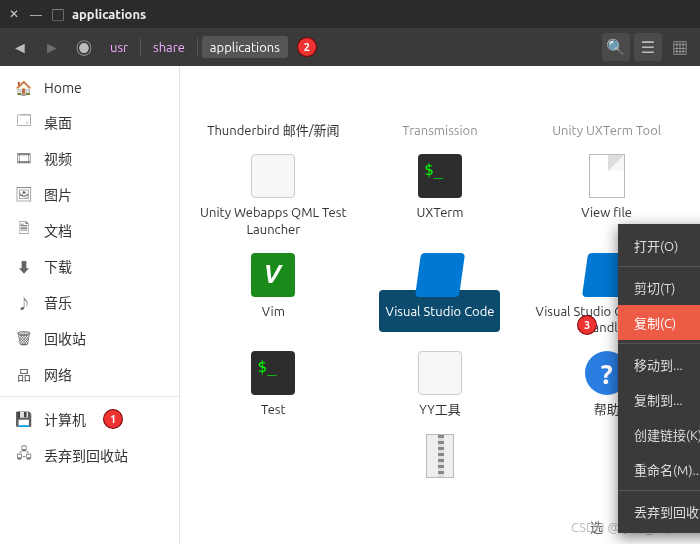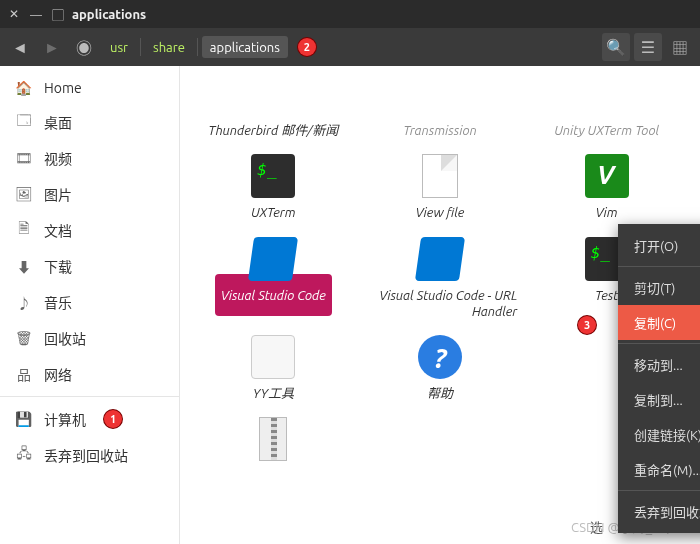--- a/index.html
+++ b/index.html
@@ -4,39 +4,39 @@
 <style>
   * { box-sizing: border-box; margin: 0; padding: 0; font-family: "Ubuntu", "Noto Sans CJK SC", sans-serif; }
   body { width: 700px; height: 544px; background: #fff; overflow: hidden; position: relative; }
 
   .titlebar { height: 28px; background: #2b2b2b; display: flex; align-items: center; padding: 0 6px; color: #ddd; font-size: 13px; }
   .titlebar .win-btn { width: 16px; height: 16px; display:flex;align-items:center;justify-content:center;color:#ccc;font-size:12px;margin-right:6px;cursor:pointer;}
   .titlebar .title{font-weight:600;color:#eee;}
 
   .toolbar { height: 38px; background: #3a3a3a; display:flex; align-items:center; padding:0 6px; gap:4px; color:#ddd; position:relative;}
   .tb-btn{width:28px;height:28px;display:flex;align-items:center;justify-content:center;color:#bbb;border-radius:3px;}
-  .crumb{padding:4px 8px;font-size:13px;color:#bef264;}
+  .crumb{padding:4px 8px;font-size:13px;color:#f0abfc;}
   .crumb.active{background:#555;border-radius:3px;color:#fff;}
   .crumb-sep{width:1px;height:18px;background:#555;}
   .badge-red{display:inline-flex;align-items:center;justify-content:center;width:18px;height:18px;border-radius:50%;background:#e33;color:#fff;font-size:11px;font-weight:bold;box-shadow:0 0 0 1px #700;}
   .badge2{margin-left:6px;}
   .tb-right{position:absolute;right:6px;display:flex;gap:4px;}
 
   .body{display:flex;height:calc(100% - 66px);}
   .sidebar{width:180px;border-right:1px solid #e5e5e5;padding:6px 0;overflow:hidden;}
   .side-item{display:flex;align-items:center;gap:12px;padding:8px 16px;font-size:14px;color:#333;cursor:pointer;}
   .side-icon{width:16px;height:16px;display:flex;align-items:center;justify-content:center;color:#666;}
   .side-sep{height:1px;background:#e5e5e5;margin:4px 0;}
 
   .content{flex:1;position:relative;overflow:hidden;}
   .grid{display:grid;grid-template-columns:repeat(3,1fr);gap:6px 0;padding:0 10px;}
-  .cell{display:flex;flex-direction:column;align-items:center;justify-content:flex-start;text-align:right;font-size:13px;color:#333;padding:4px 6px;font-style:italic;}
+  .cell{display:flex;flex-direction:column;align-items:center;justify-content:flex-start;text-align:center;font-size:13px;color:#333;padding:4px 6px;}
   .cell .icon{width:48px;height:48px;display:flex;align-items:center;justify-content:center;margin-bottom:4px;}
   .cell .lbl{line-height:1.25;}
-  .sel-lbl{background:#be185d;color:#fff;padding:14px 6px;border-radius:4px;}
+  .sel-lbl{background:#0c4a6e;color:#fff;padding:14px 6px;border-radius:4px;}
 
   
   .ico-box{width:44px;height:44px;border:1px solid #ccc;border-radius:4px;background:#f7f7f7;position:relative;}
   .ico-term{background:#2d2d2d;border:none;}
   .ico-term::after{content:"$_";color:#0f0;font-family:monospace;font-size:16px;position:absolute;top:6px;left:6px;}
   .ico-vim{background:#1a8a1a;border:none;}
   .ico-vim::after{content:"V";color:#fff;font-size:26px;font-weight:bold;position:absolute;top:6px;left:12px;font-style:italic;}
   .ico-vsc{background:#0078d4;border:none;transform:skewX(-8deg);}
   .ico-wacom{background:#333;border:none;}
   .ico-wacom::after{content:"";position:absolute;width:18px;height:2px;background:#aaa;transform:rotate(-35deg);top:14px;left:16px;}
@@ -146,20 +146,26 @@
           <div class="icon"></div>
           <div class="lbl">Transmission</div>
         </div>
       <div class="cell row0" style="opacity:.55">
           <div class="icon"></div>
           <div class="lbl">Unity UXTerm Tool</div>
         </div>
 
       <div class="cell">
           <div class="icon">
+            <div class="ico-box"></div>
+          </div>
+          <div class="lbl">Unity Webapps QML Test Launcher</div>
+        </div>
+      <div class="cell">
+          <div class="icon">
             <div class="ico-box ico-term"></div>
           </div>
           <div class="lbl">UXTerm</div>
         </div>
       <div class="cell">
           <div class="icon">
             <div class="ico-doc"></div>
           </div>
           <div class="lbl">View file</div>
         </div>

